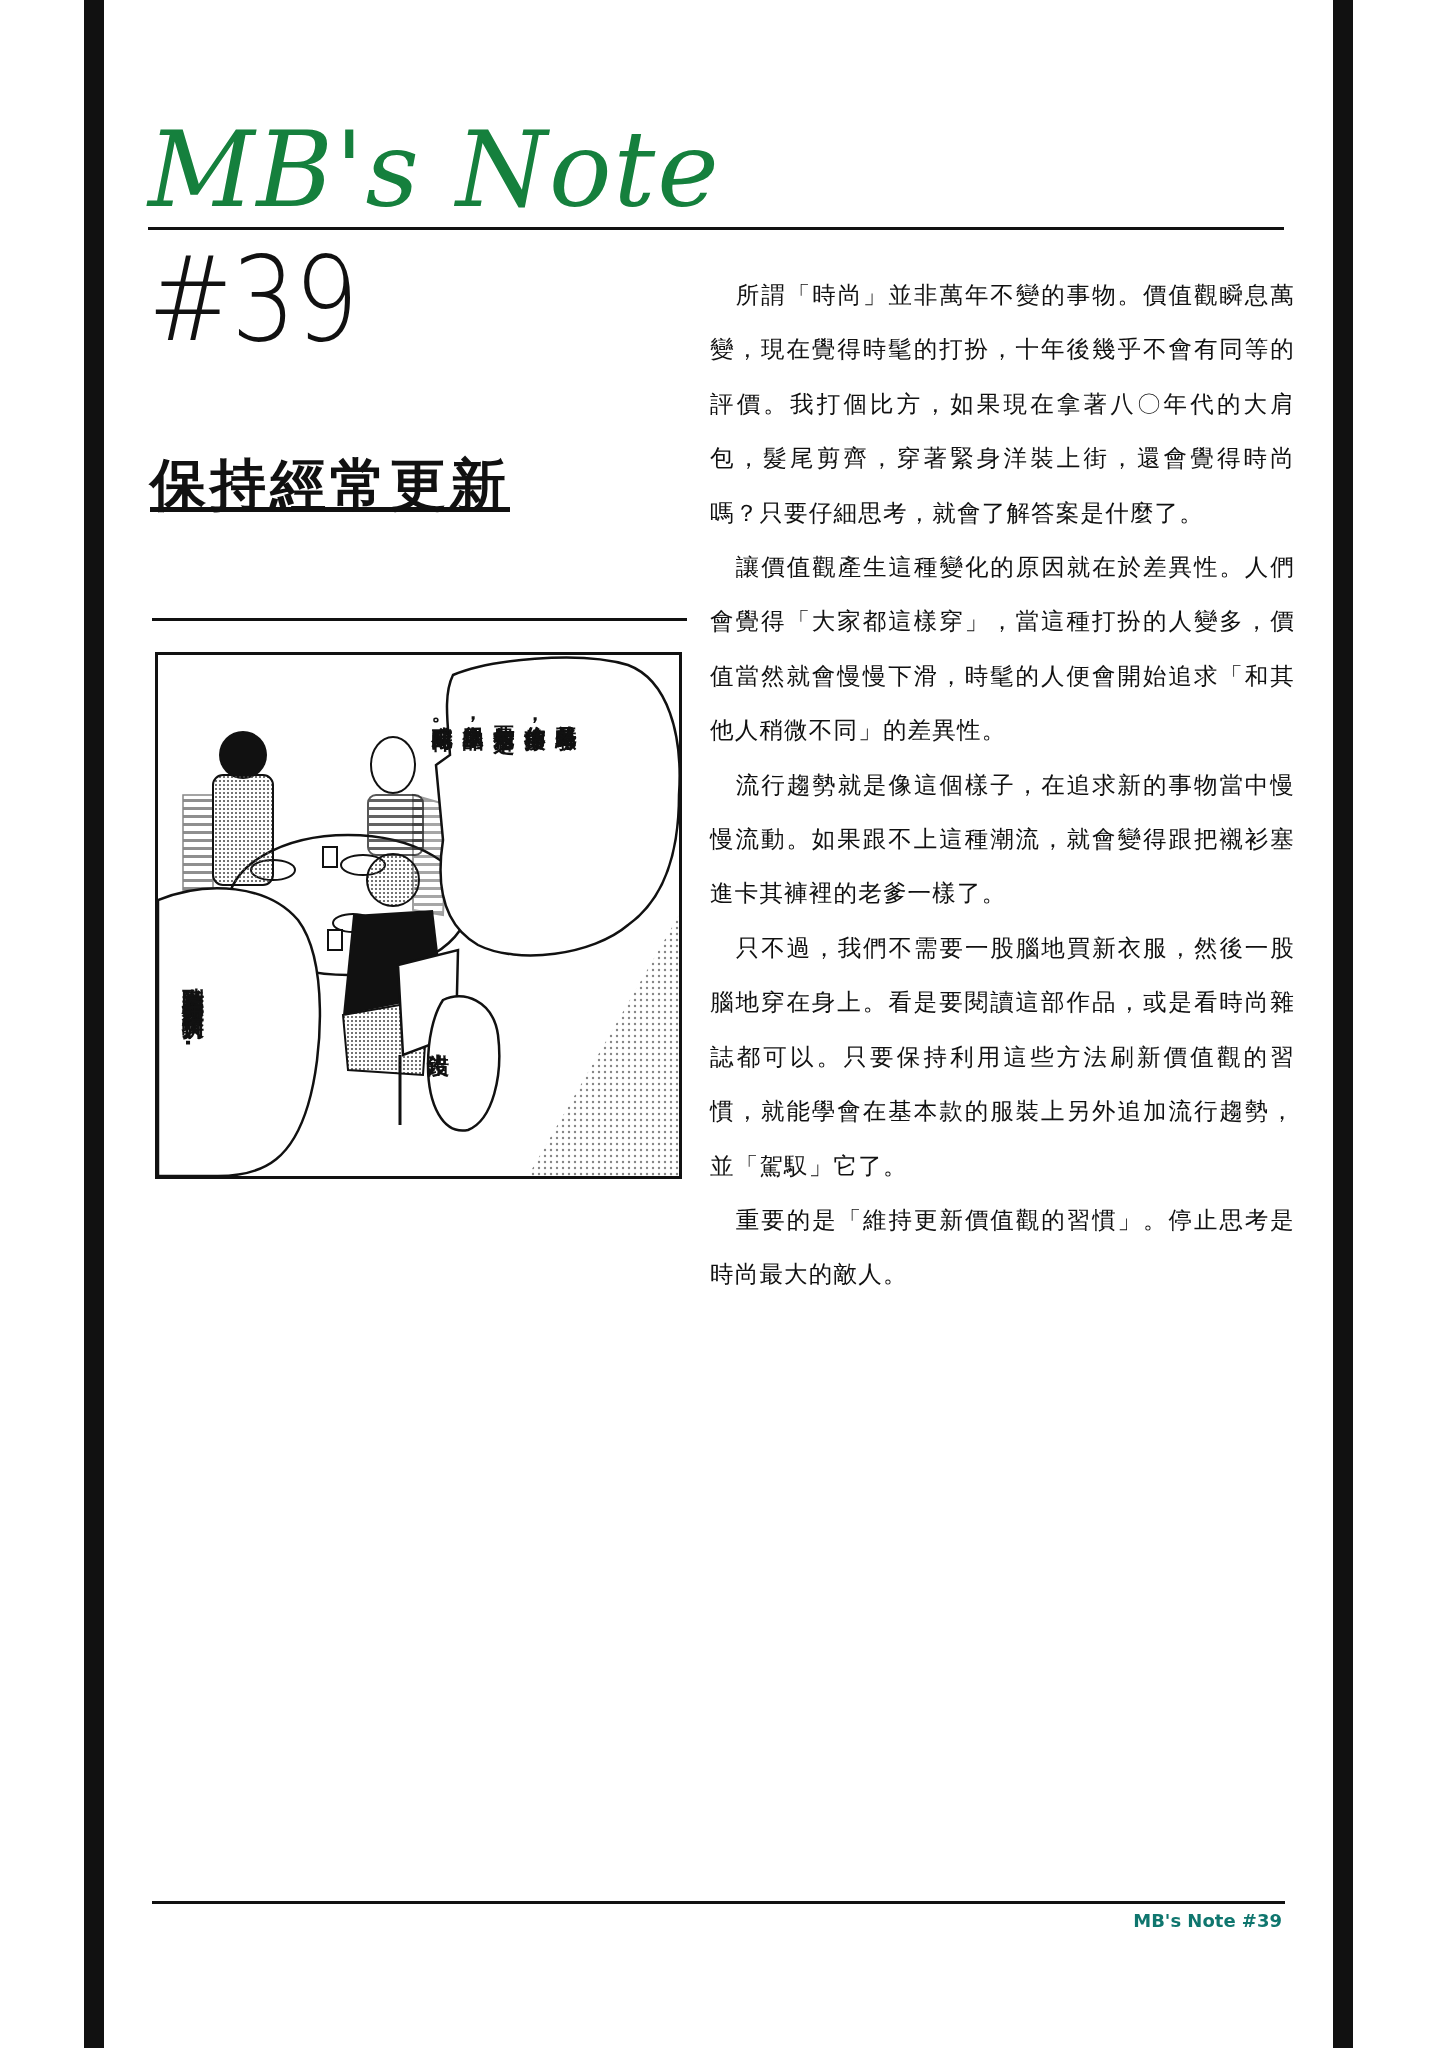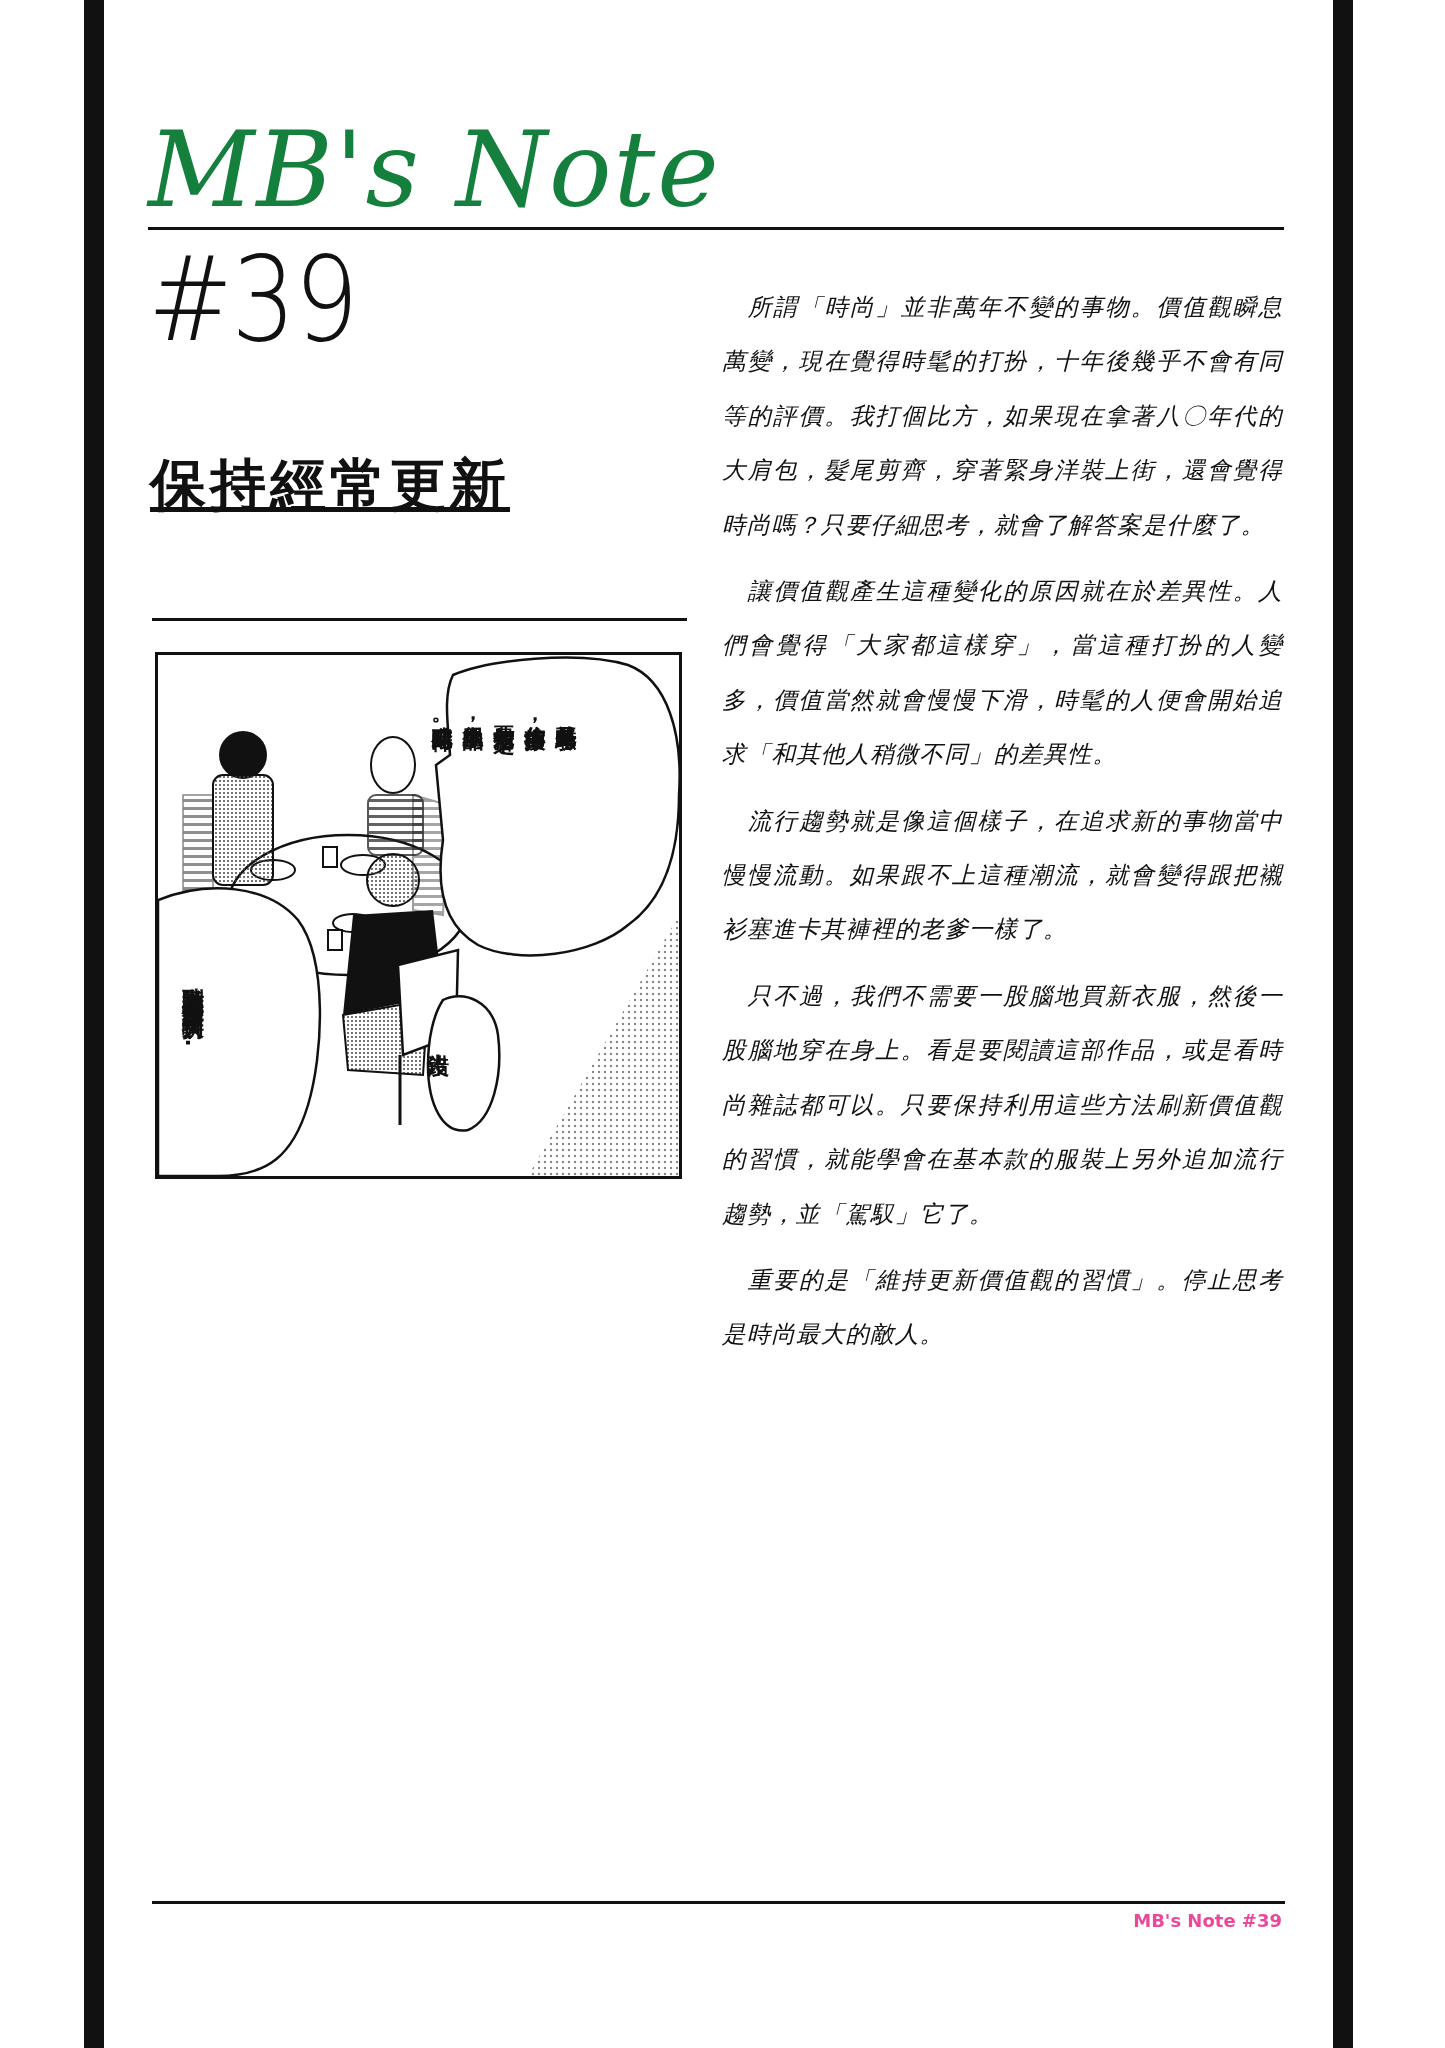--- a/index.html
+++ b/index.html
@@ -49,26 +49,26 @@
     .bubble-main { left: 268px; top: 54px; }
     .bubble-main .col { display: block; }
     .bubble-left { left: 18px; top: 315px; font-size: 22px; line-height: 34px; }
     .bubble-small { left: 265px; top: 382px; font-size: 22px; }
 
     .body-text {
       position: absolute; left: 710px; top: 268px; width: 585px;
       font-family: "DejaVu Sans", sans-serif;
       font-size: 23.5px; line-height: 54.4px; color: #111; letter-spacing: 1.2px;
     }
-    .body-text p { margin: 12px; text-indent: 1.1em; text-align: justify; font-style: italic; }
+    .body-text p { margin: 0; text-indent: 1.1em; text-align: justify; }
 
     .footer-rule { position: absolute; left: 152px; top: 1901px; width: 1133px; height: 3px; background: #111; }
     .footer-label {
       position: absolute; right: 163px; top: 1910px;
-      font-family: "DejaVu Sans", sans-serif; font-weight: bold; font-size: 18px; color: #ec4899;
+      font-family: "DejaVu Sans", sans-serif; font-weight: bold; font-size: 18px; color: #0f766e;
     }
   </style>
 </head>
 <body>
 
 <div class="border-bar border-left"></div>
 <div class="border-bar border-right"></div>
 
 <div class="series-title">MB's Note</div>
 <div class="header-rule"></div>

